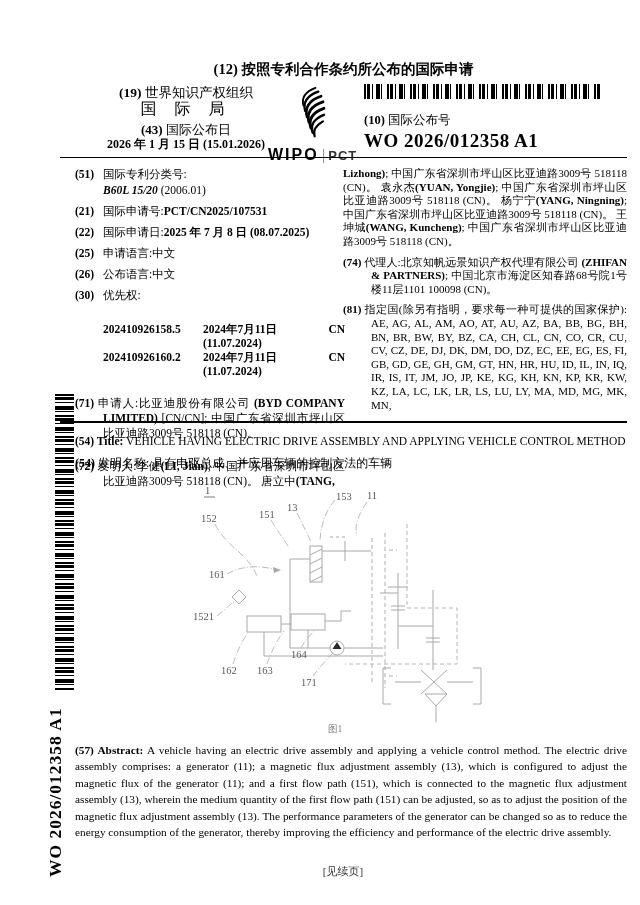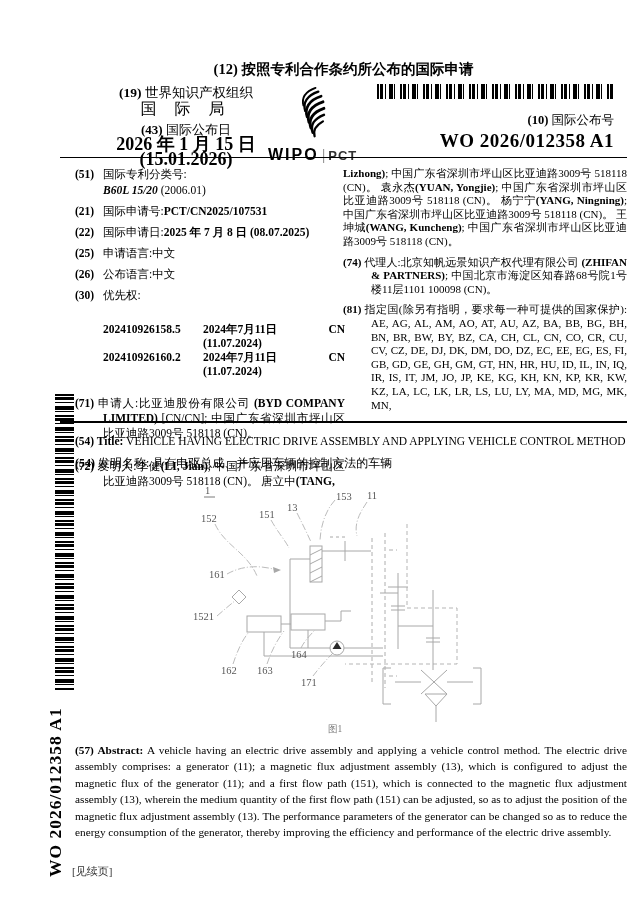--- a/index.html
+++ b/index.html
@@ -23,27 +23,27 @@
     font-weight:bold; font-size:17.5px; letter-spacing:1px; white-space:nowrap;
     text-align:center;
   }
   
   .h12 { position:absolute; top:60px; left:60px; width:567px; text-align:center;
          font-size:14.5px; font-weight:bold; }
   .org-block { position:absolute; left:88px; top:85px; width:196px; text-align:center; }
   .org-line1 { font-size:13.5px; line-height:16px; }
   .org-line2 { font-size:16px; line-height:15px; letter-spacing:7px; }
   .org-line3 { font-size:13px; line-height:15px; margin-top:6px; }
-  .org-line4 { font-size:18px; line-height:15px; font-weight:bold; }
+  .org-line4 { font-size:12px; line-height:15px; font-weight:bold; }
   .logo-block { position:absolute; left:268px; top:86px; width:82px; text-align:center; }
   .logo-text { margin-top:2px; font-family:"Liberation Sans", sans-serif; white-space:nowrap; }
   .logo-text .w { font-weight:bold; font-size:16px; letter-spacing:2px; }
   .logo-text .sep { color:#999; font-size:14px; padding:0 3px; font-weight:normal; }
   .logo-text .p { font-weight:bold; font-size:13px; letter-spacing:1px; color:#333; }
-  .right-block { position:absolute; left:377px; top:84px; width:237px; text-align:right; }
+  .right-block { position:absolute; left:364px; top:84px; width:237px; text-align:left; }
   .top-barcode { width:236px; height:15px;
     background:repeating-linear-gradient(90deg,
       #000 0 2px, #fff 2px 3px, #000 3px 6px, #fff 6px 8px,
       #000 8px 9px, #fff 9px 12px, #000 12px 16px, #fff 16px 17px,
       #000 17px 18px, #fff 18px 23px);
   }
   .pubno-label { margin-top:13px; font-size:12.5px; }
   .pubno { margin-top:1px; font-size:19px; font-weight:bold; letter-spacing:0.5px; }
   .rule1 { position:absolute; top:157px; left:60px; width:567px; border-top:1.5px solid #000; }
   .rule2 { position:absolute; top:421px; left:60px; width:567px; border-top:2px solid #000; }
@@ -66,21 +66,21 @@
   .para-rh { padding-left:28px; text-indent:-28px; }
   
   .title-block { position:absolute; top:434px; left:75px; width:552px; }
   .title-en { font-size:11.5px; line-height:14px; }
   .title-zh { font-size:12px; line-height:15px; margin-top:8px; }
   
   .figure { position:absolute; left:185px; top:478px; width:320px; height:262px; }
   
   .abstract { position:absolute; top:742px; left:75px; width:552px;
               font-size:11.3px; line-height:16.4px; text-align:justify; }
-  .continued { position:absolute; top:864px; left:72px; width:566px; text-align:left;
+  .continued { position:absolute; top:864px; left:60px; width:566px; text-align:center;
                font-size:11px; color:#333; }
 </style>
 </head>
 <body>
 
 <div class="page">
 
   <div class="side-barcode"></div>
   <div class="side-pubnum">WO 2026/012358 A1</div>
 

